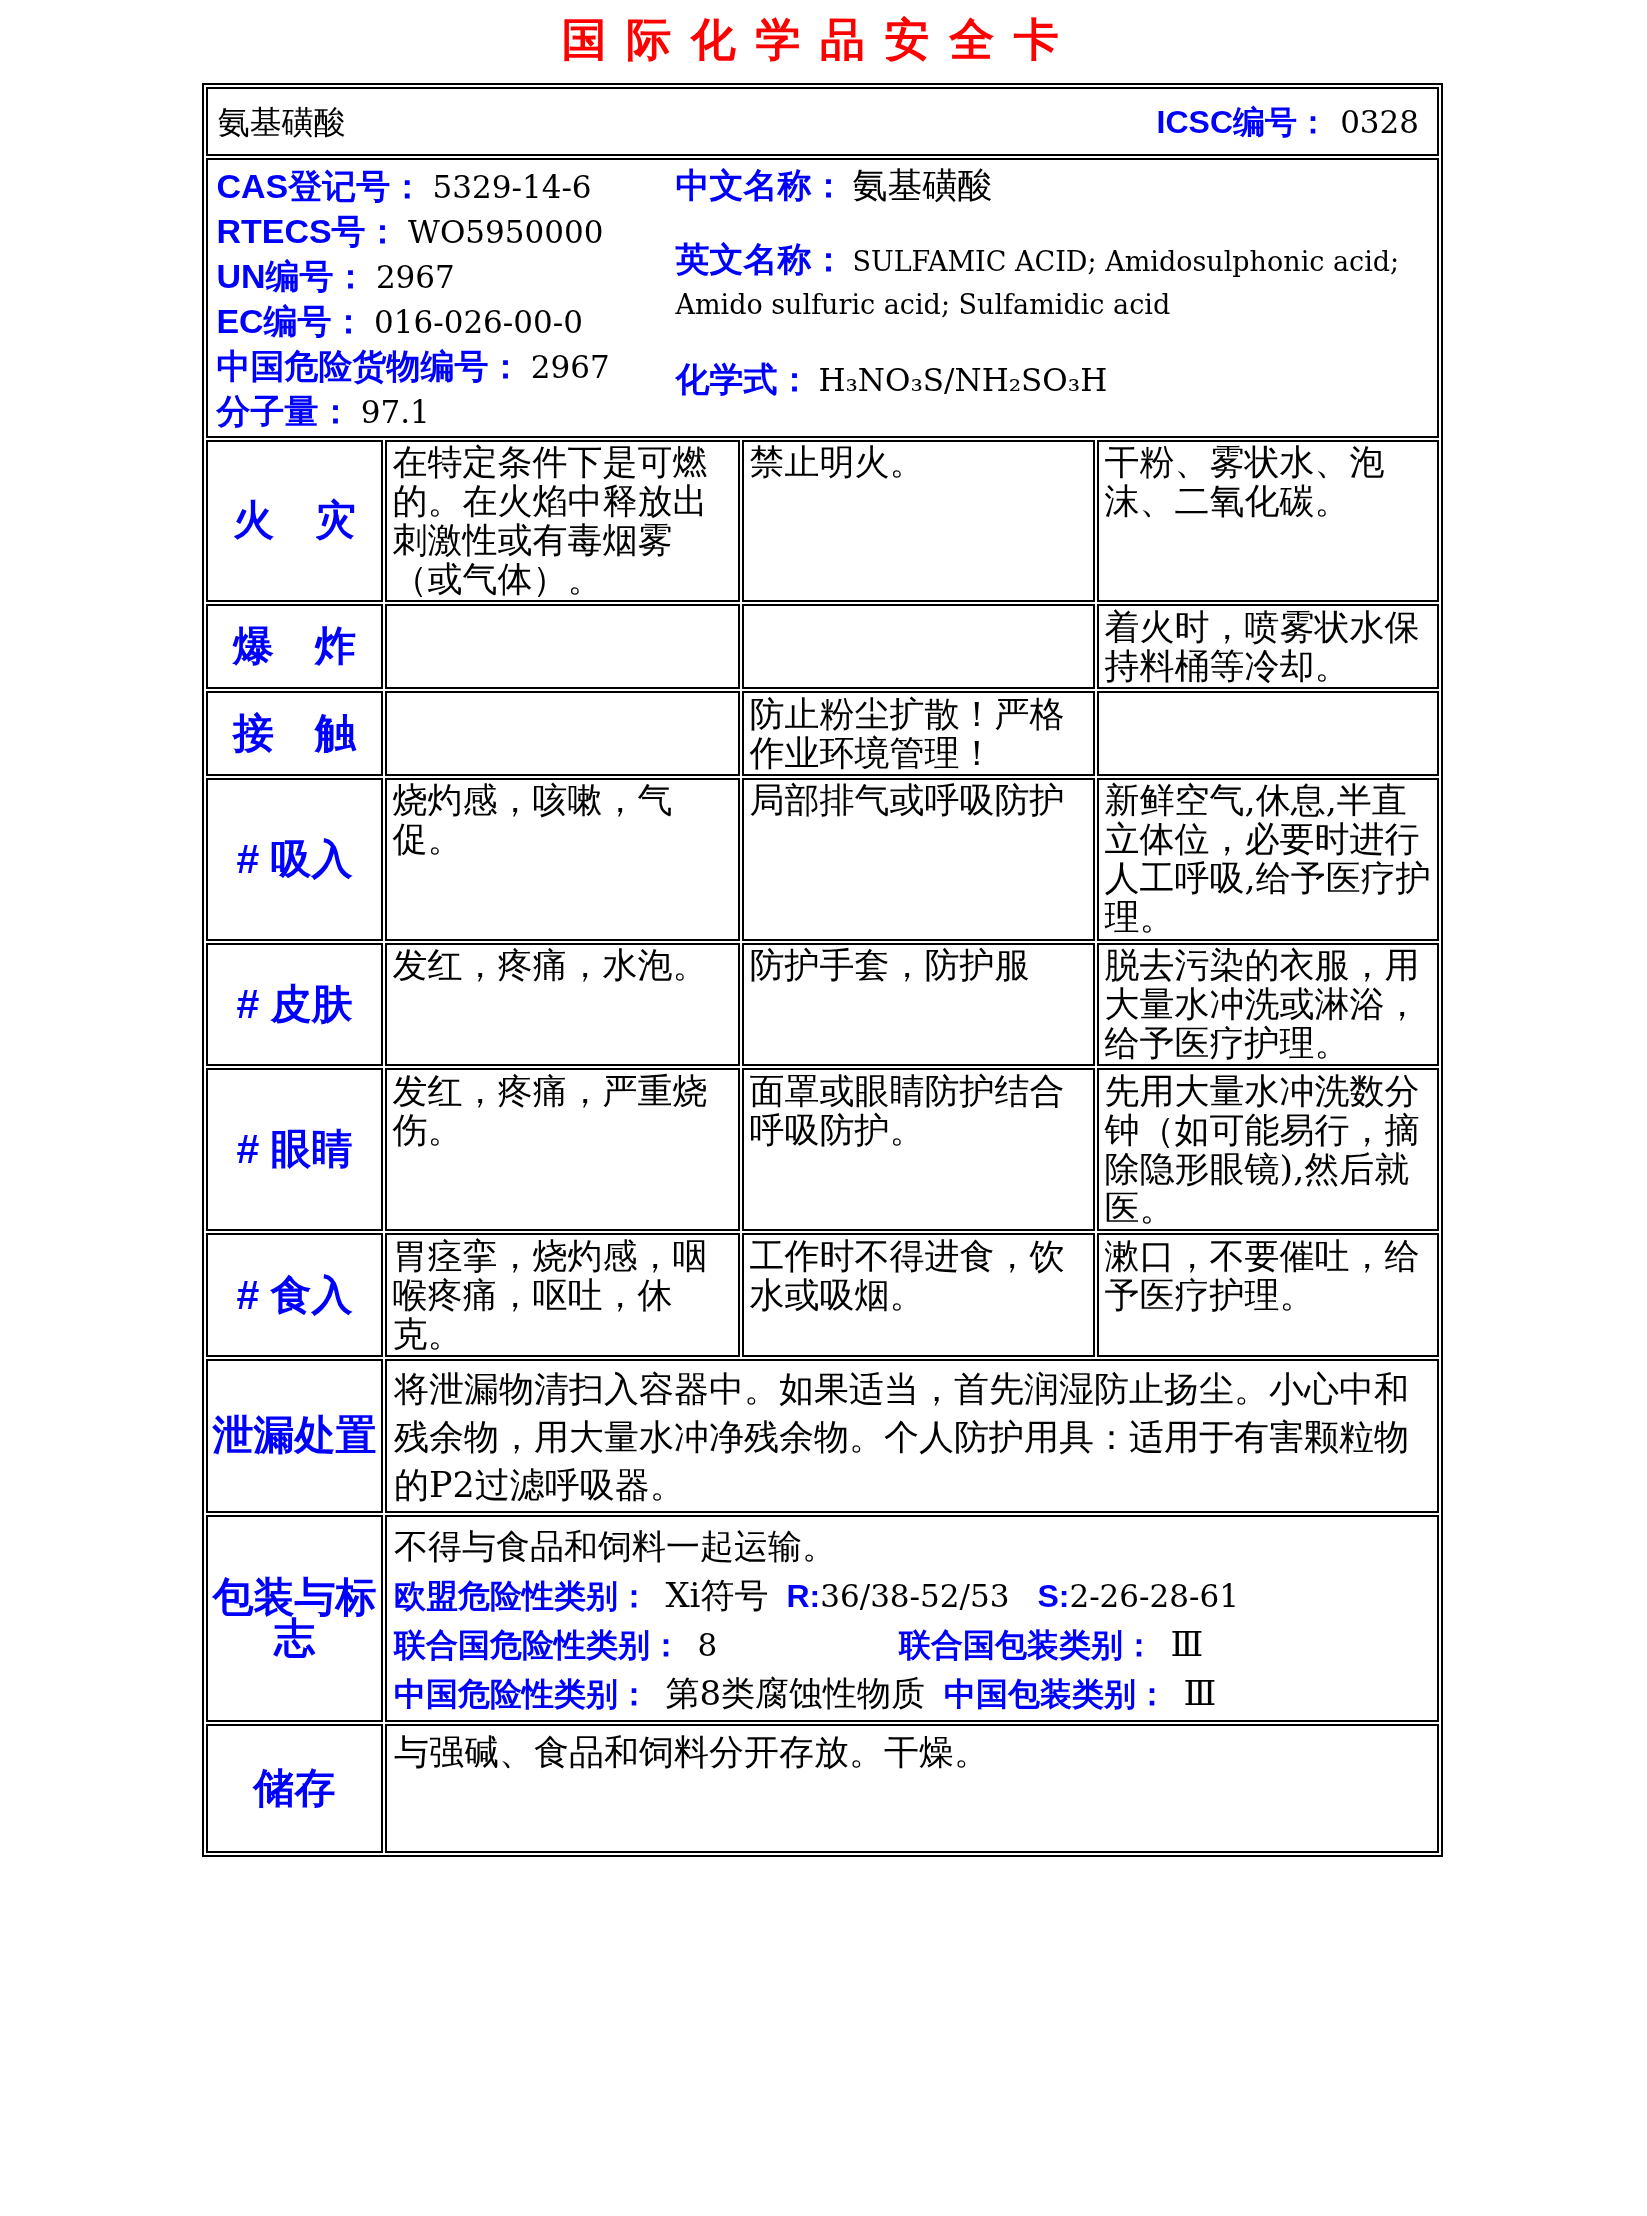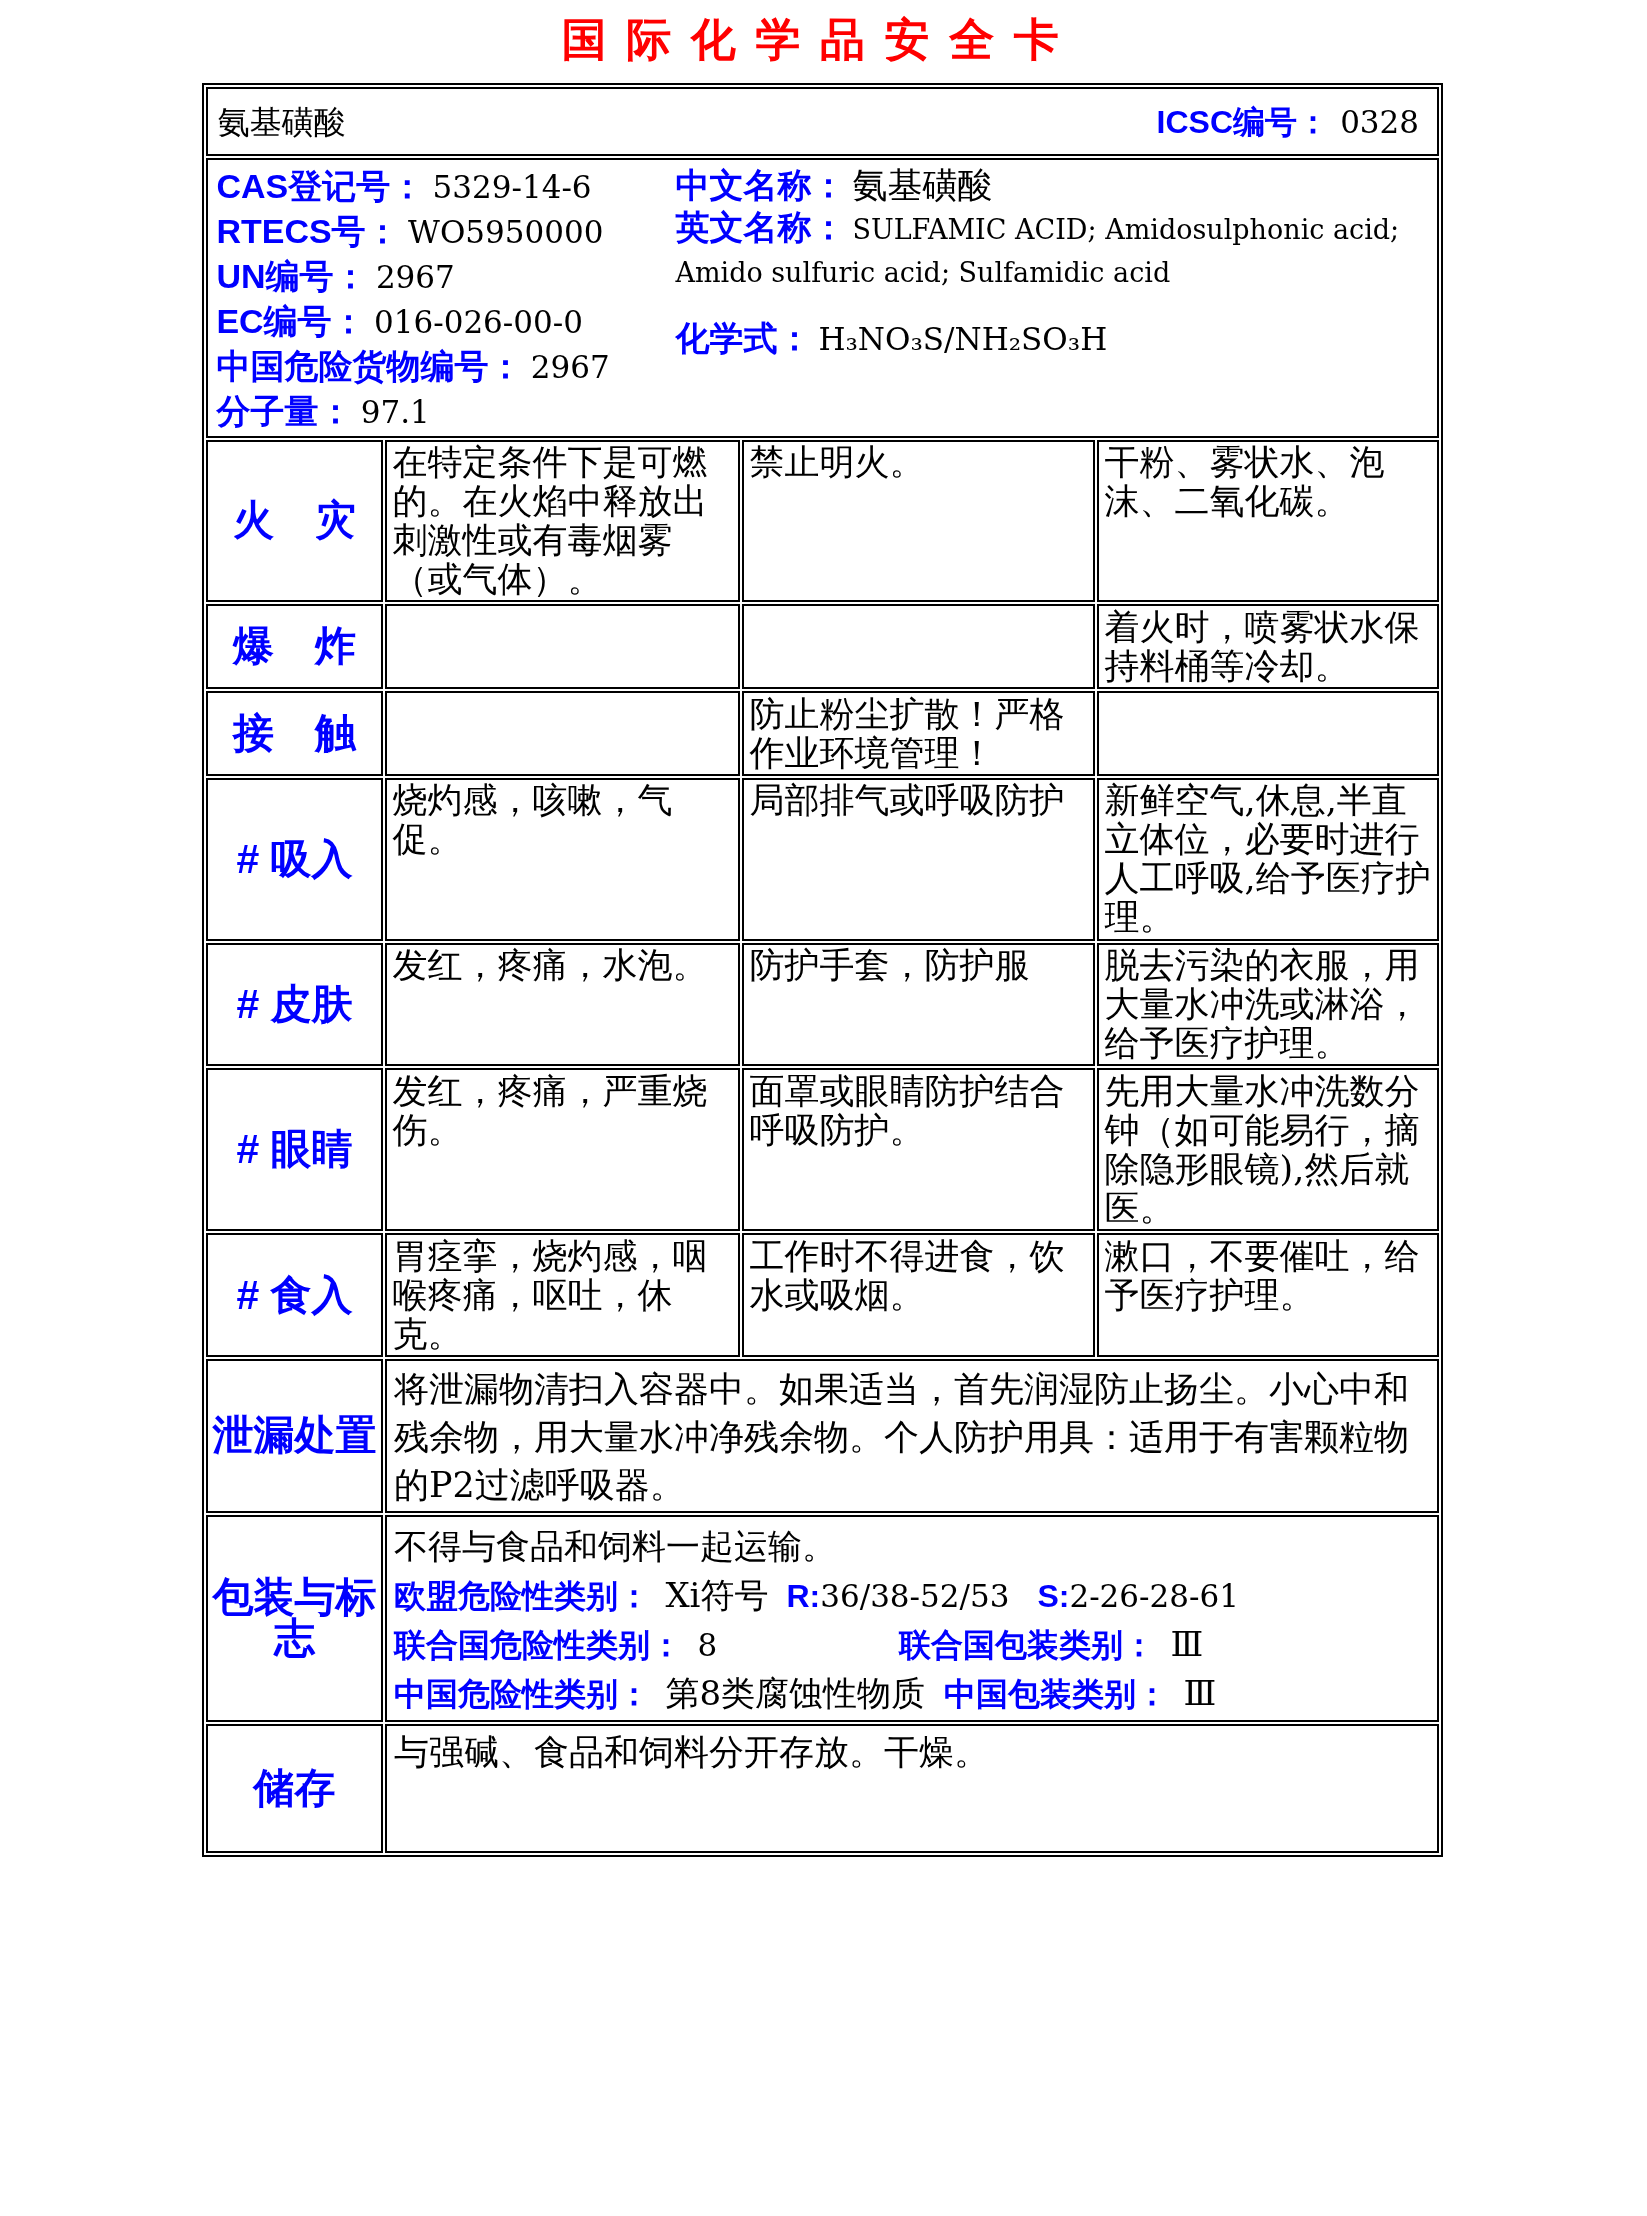--- a/index.html
+++ b/index.html
@@ -82,23 +82,23 @@
   td.id-cell { padding: 4.2px 5.6px 1.4px 8.4px; }
   .id-wrap { display: flex; }
   .id-left { width: 459px; flex: none; }
   .id-line { line-height: 44px; white-space: nowrap; }
   .id-line .blab { font-size: 34px; }
   .id-line .val { margin-left: 8.4px; }
   .id-right { flex: 1; min-width: 0; }
   .cn-line { line-height: 43px; }
   .cn-line .blab, .en-block .blab, .formula-line .blab { font-size: 34px; }
   .cn-line .val { margin-left: 7px; }
-  .en-block { line-height: 40px; }
+  .en-block { margin-top: 32px; line-height: 40px; }
   .en-val { font-size: 27px; white-space: pre-line; margin-left: 7px; }
-  .formula-line { margin-top: 24px; line-height: 43px; }
+  .formula-line { margin-top: 33px; line-height: 43px; }
   .formula-val { font-size: 31px; margin-left: 7px; font-family: "DejaVu Serif", "DejaVu Sans", serif; }
   
   td.spill-cell { line-height: 48px; padding: 4.2px 7px 1.4px 7px; margin-top: 6px; }
   td.pack-cell  { padding: 5.6px 7px 1.4px 7px; }
   .pack-line { height: 49px; line-height: 49px; position: relative; white-space: nowrap; }
   .pack-line .blab { font-size: 32px; }
   .pack-black { font-size: 34px; }
   .gap-s  { margin-left: 15.4px; }
   .gap-m  { margin-left: 18px; }
   .gap-l  { margin-left: 28px; }

